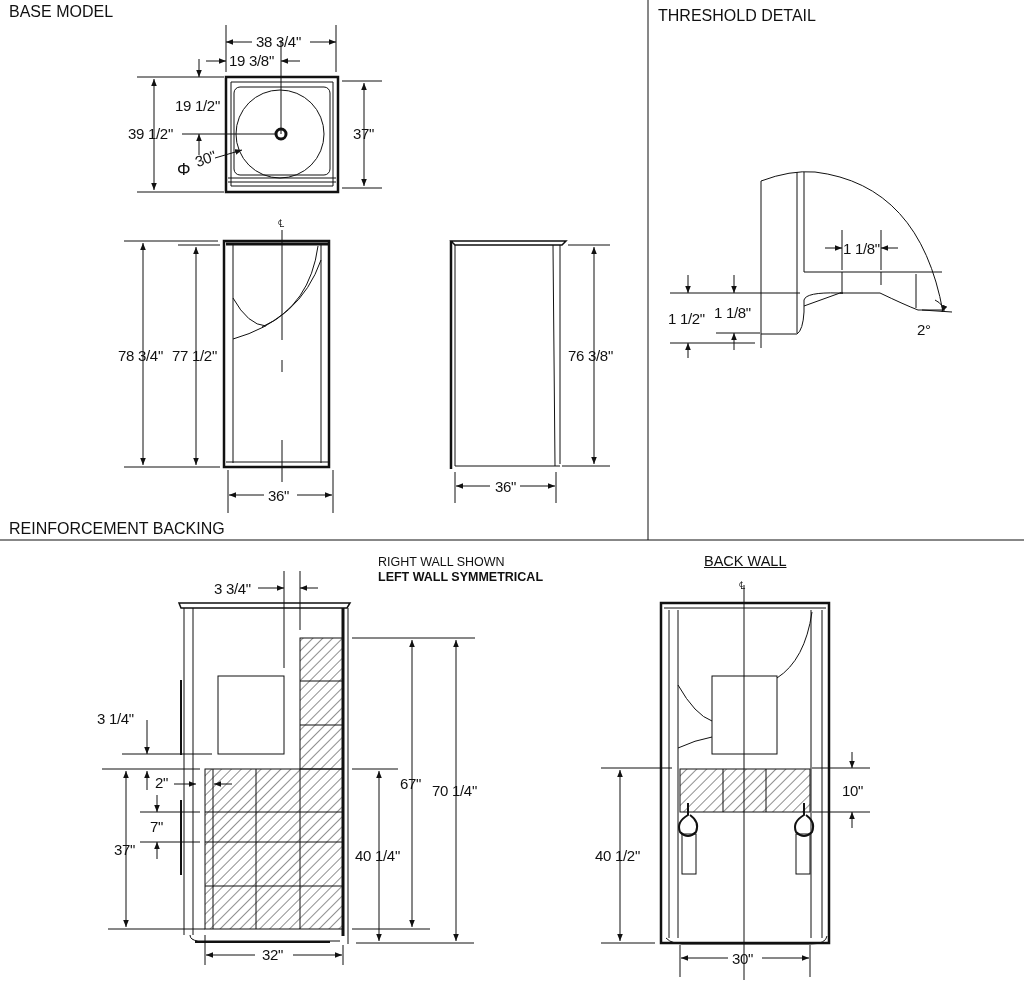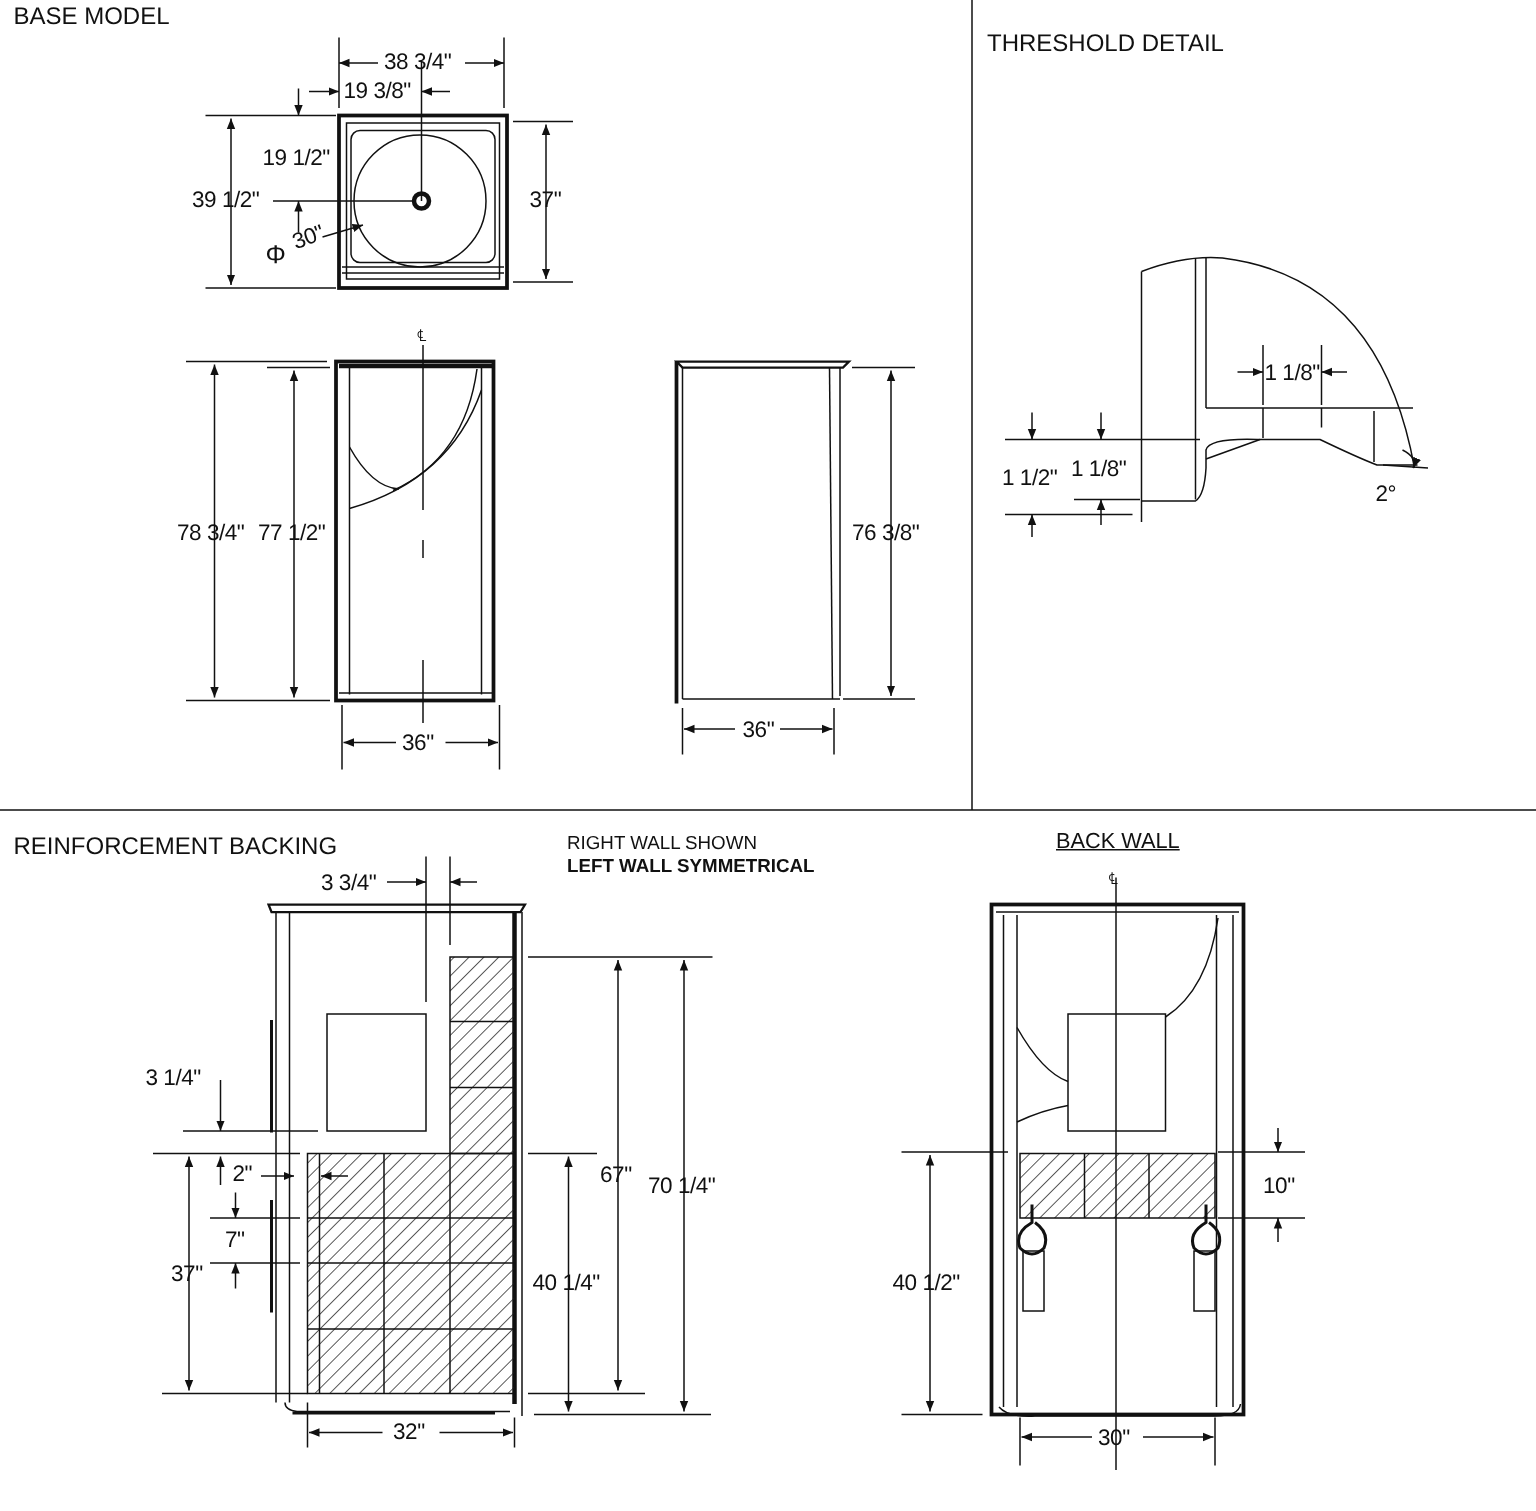--- a/index.html
+++ b/index.html
@@ -206,22 +206,22 @@
       <line x1="620" y1="770" x2="620" y2="941" marker-start="url(#ar)" marker-end="url(#ar)"></line>
       <line x1="680" y1="945" x2="680" y2="977"></line>
       <line x1="810" y1="945" x2="810" y2="977"></line>
       <line x1="681" y1="958" x2="728" y2="958" marker-start="url(#ar)"></line>
       <line x1="762" y1="958" x2="809" y2="958" marker-end="url(#ar)"></line>
     </g>
   </g>
 </svg>
 
 <div class="title" style="left:9px;top:3px;">BASE MODEL</div>
-<div class="title" style="left:658px;top:7px;margin-top:14px;">THRESHOLD DETAIL</div>
-<div class="title" style="left:9px;top:556px;">REINFORCEMENT BACKING</div>
+<div class="title" style="left:658px;top:7px;">THRESHOLD DETAIL</div>
+<div class="title" style="left:9px;top:520px;">REINFORCEMENT BACKING</div>
 <div class="title" style="left:704px;top:553px;font-size:14.5px;text-decoration:underline;">BACK WALL</div>
 
 <div class="note" style="left:378px;top:555px;">RIGHT WALL SHOWN</div>
 <div class="note" style="left:378px;top:570px;font-weight:bold;">LEFT WALL SYMMETRICAL</div>
 
 <div class="cl" style="left:278px;top:215px;">℄</div>
 <div class="cl" style="left:739px;top:577px;">℄</div>
 
 <div class="lbl" style="left:256px;top:34px;">38 3/4"</div>
 <div class="lbl" style="left:229px;top:53px;">19 3/8"</div>

